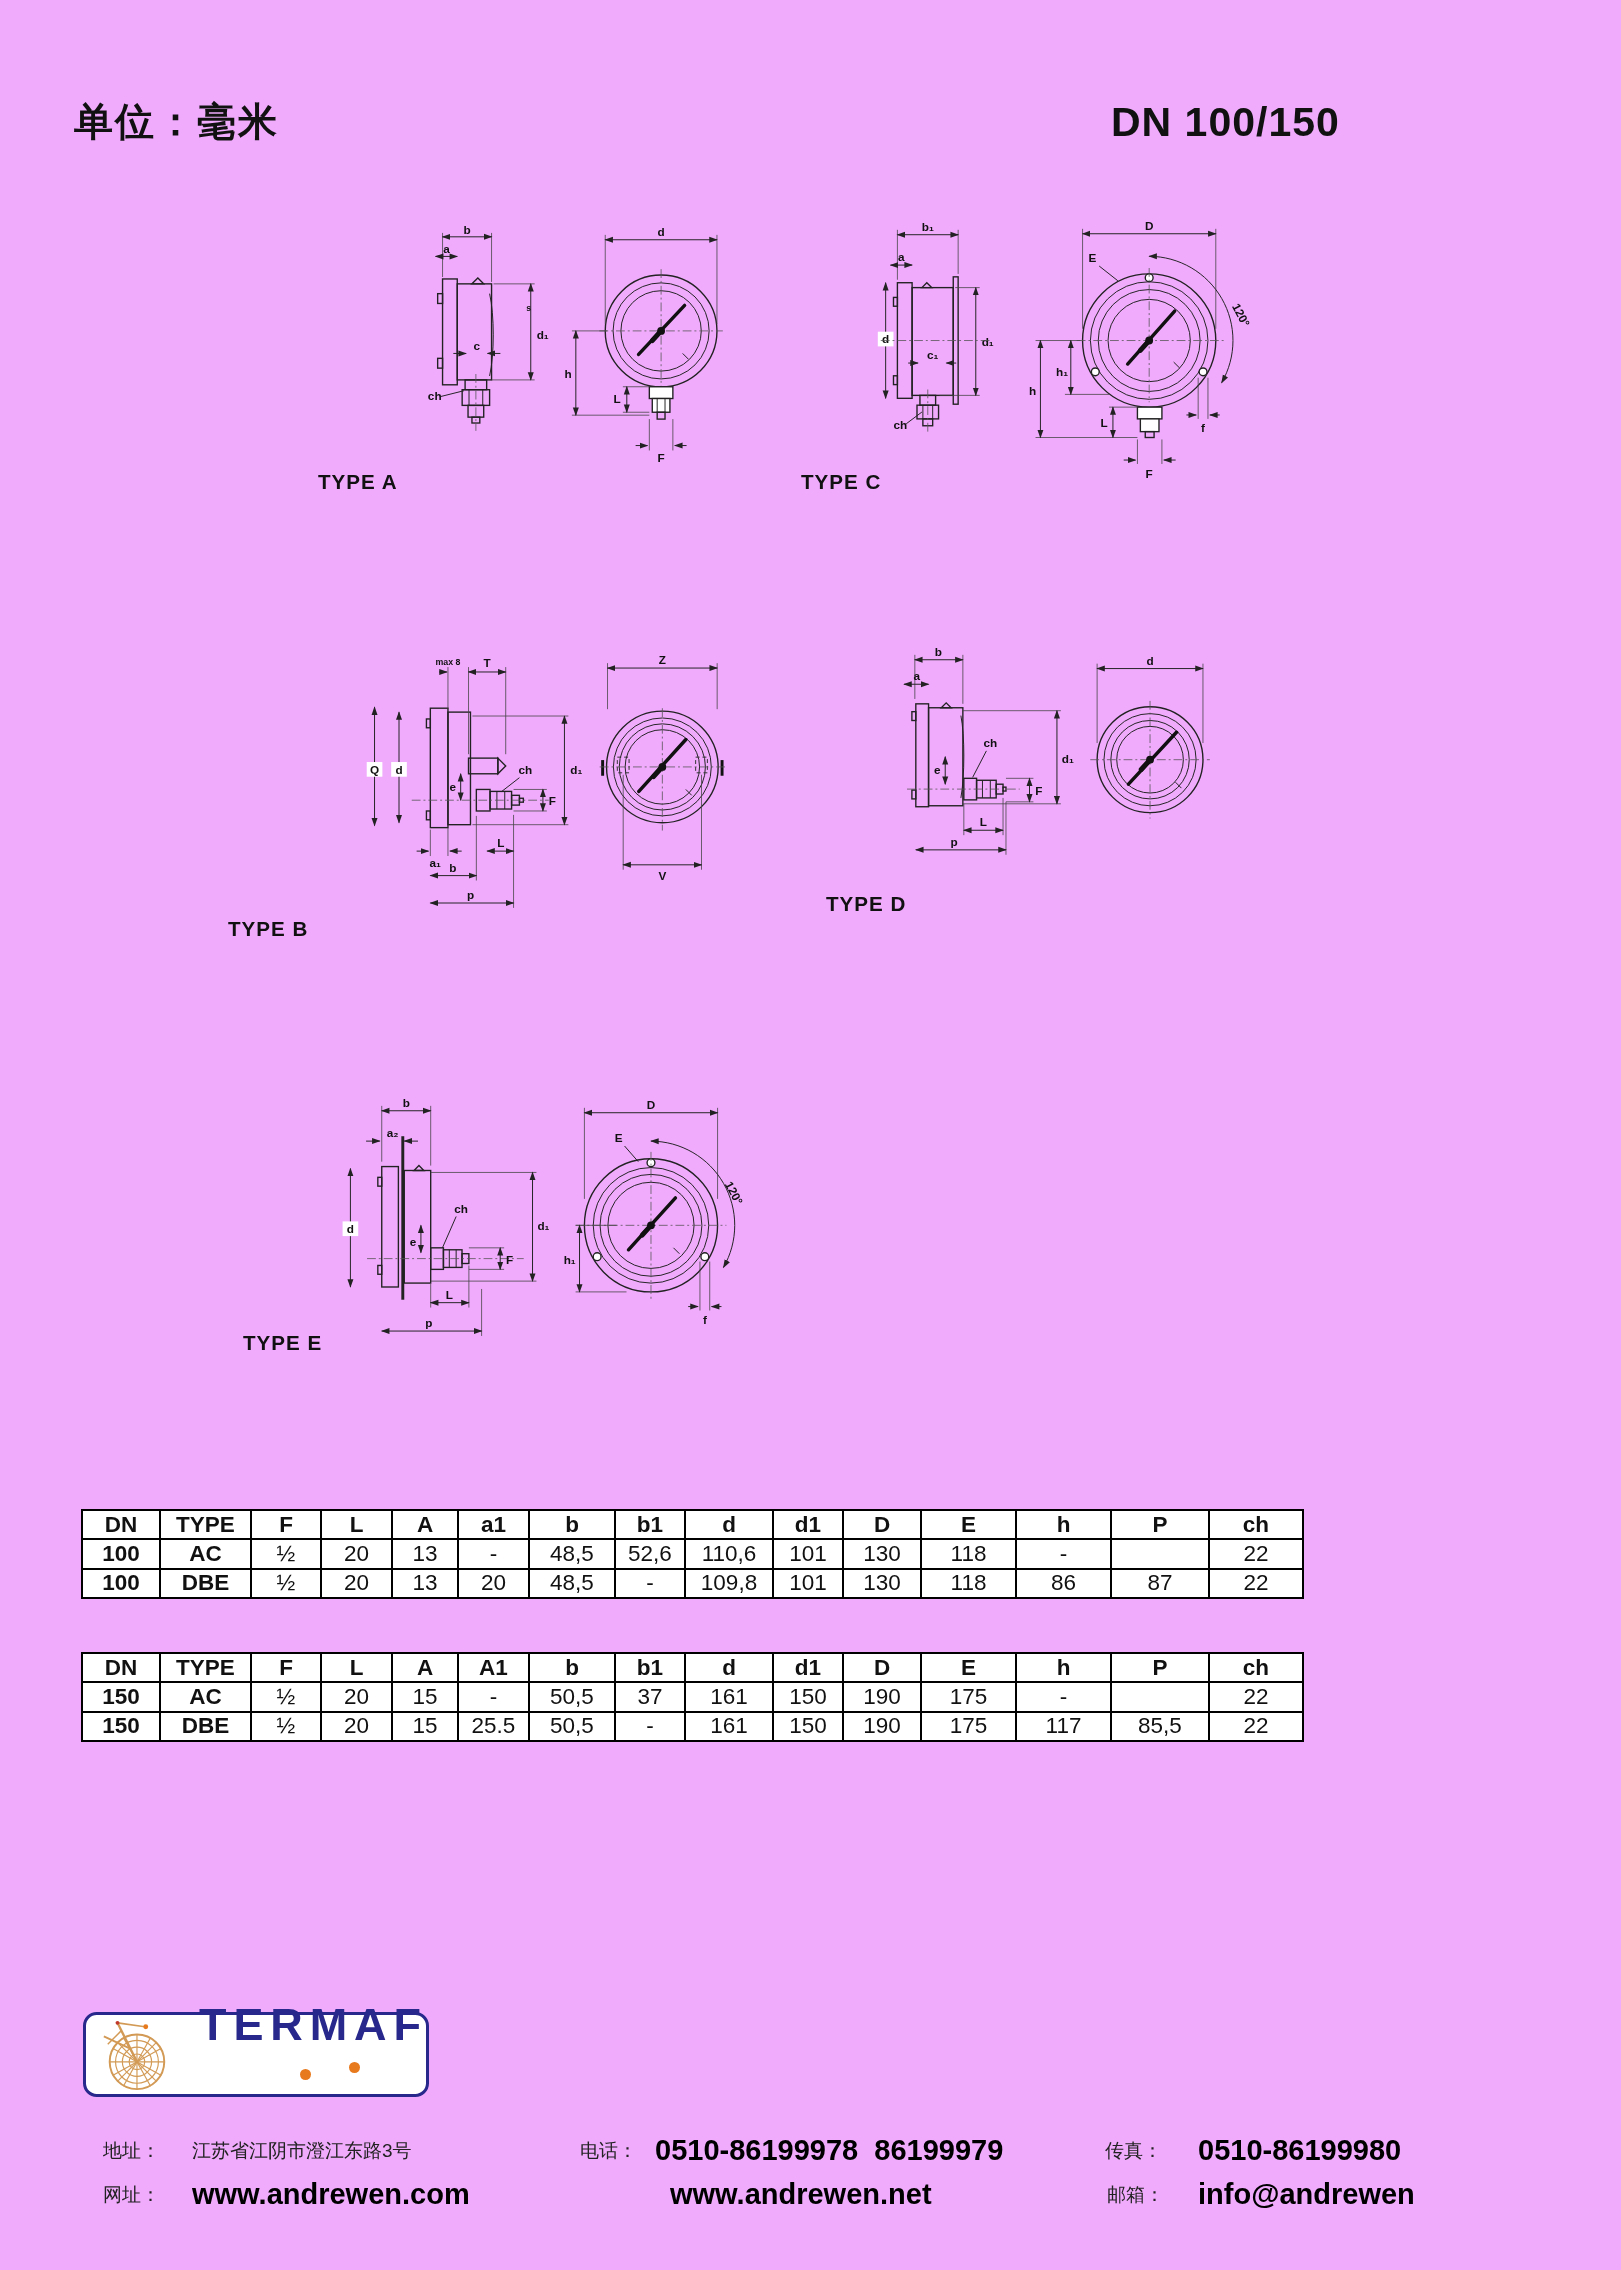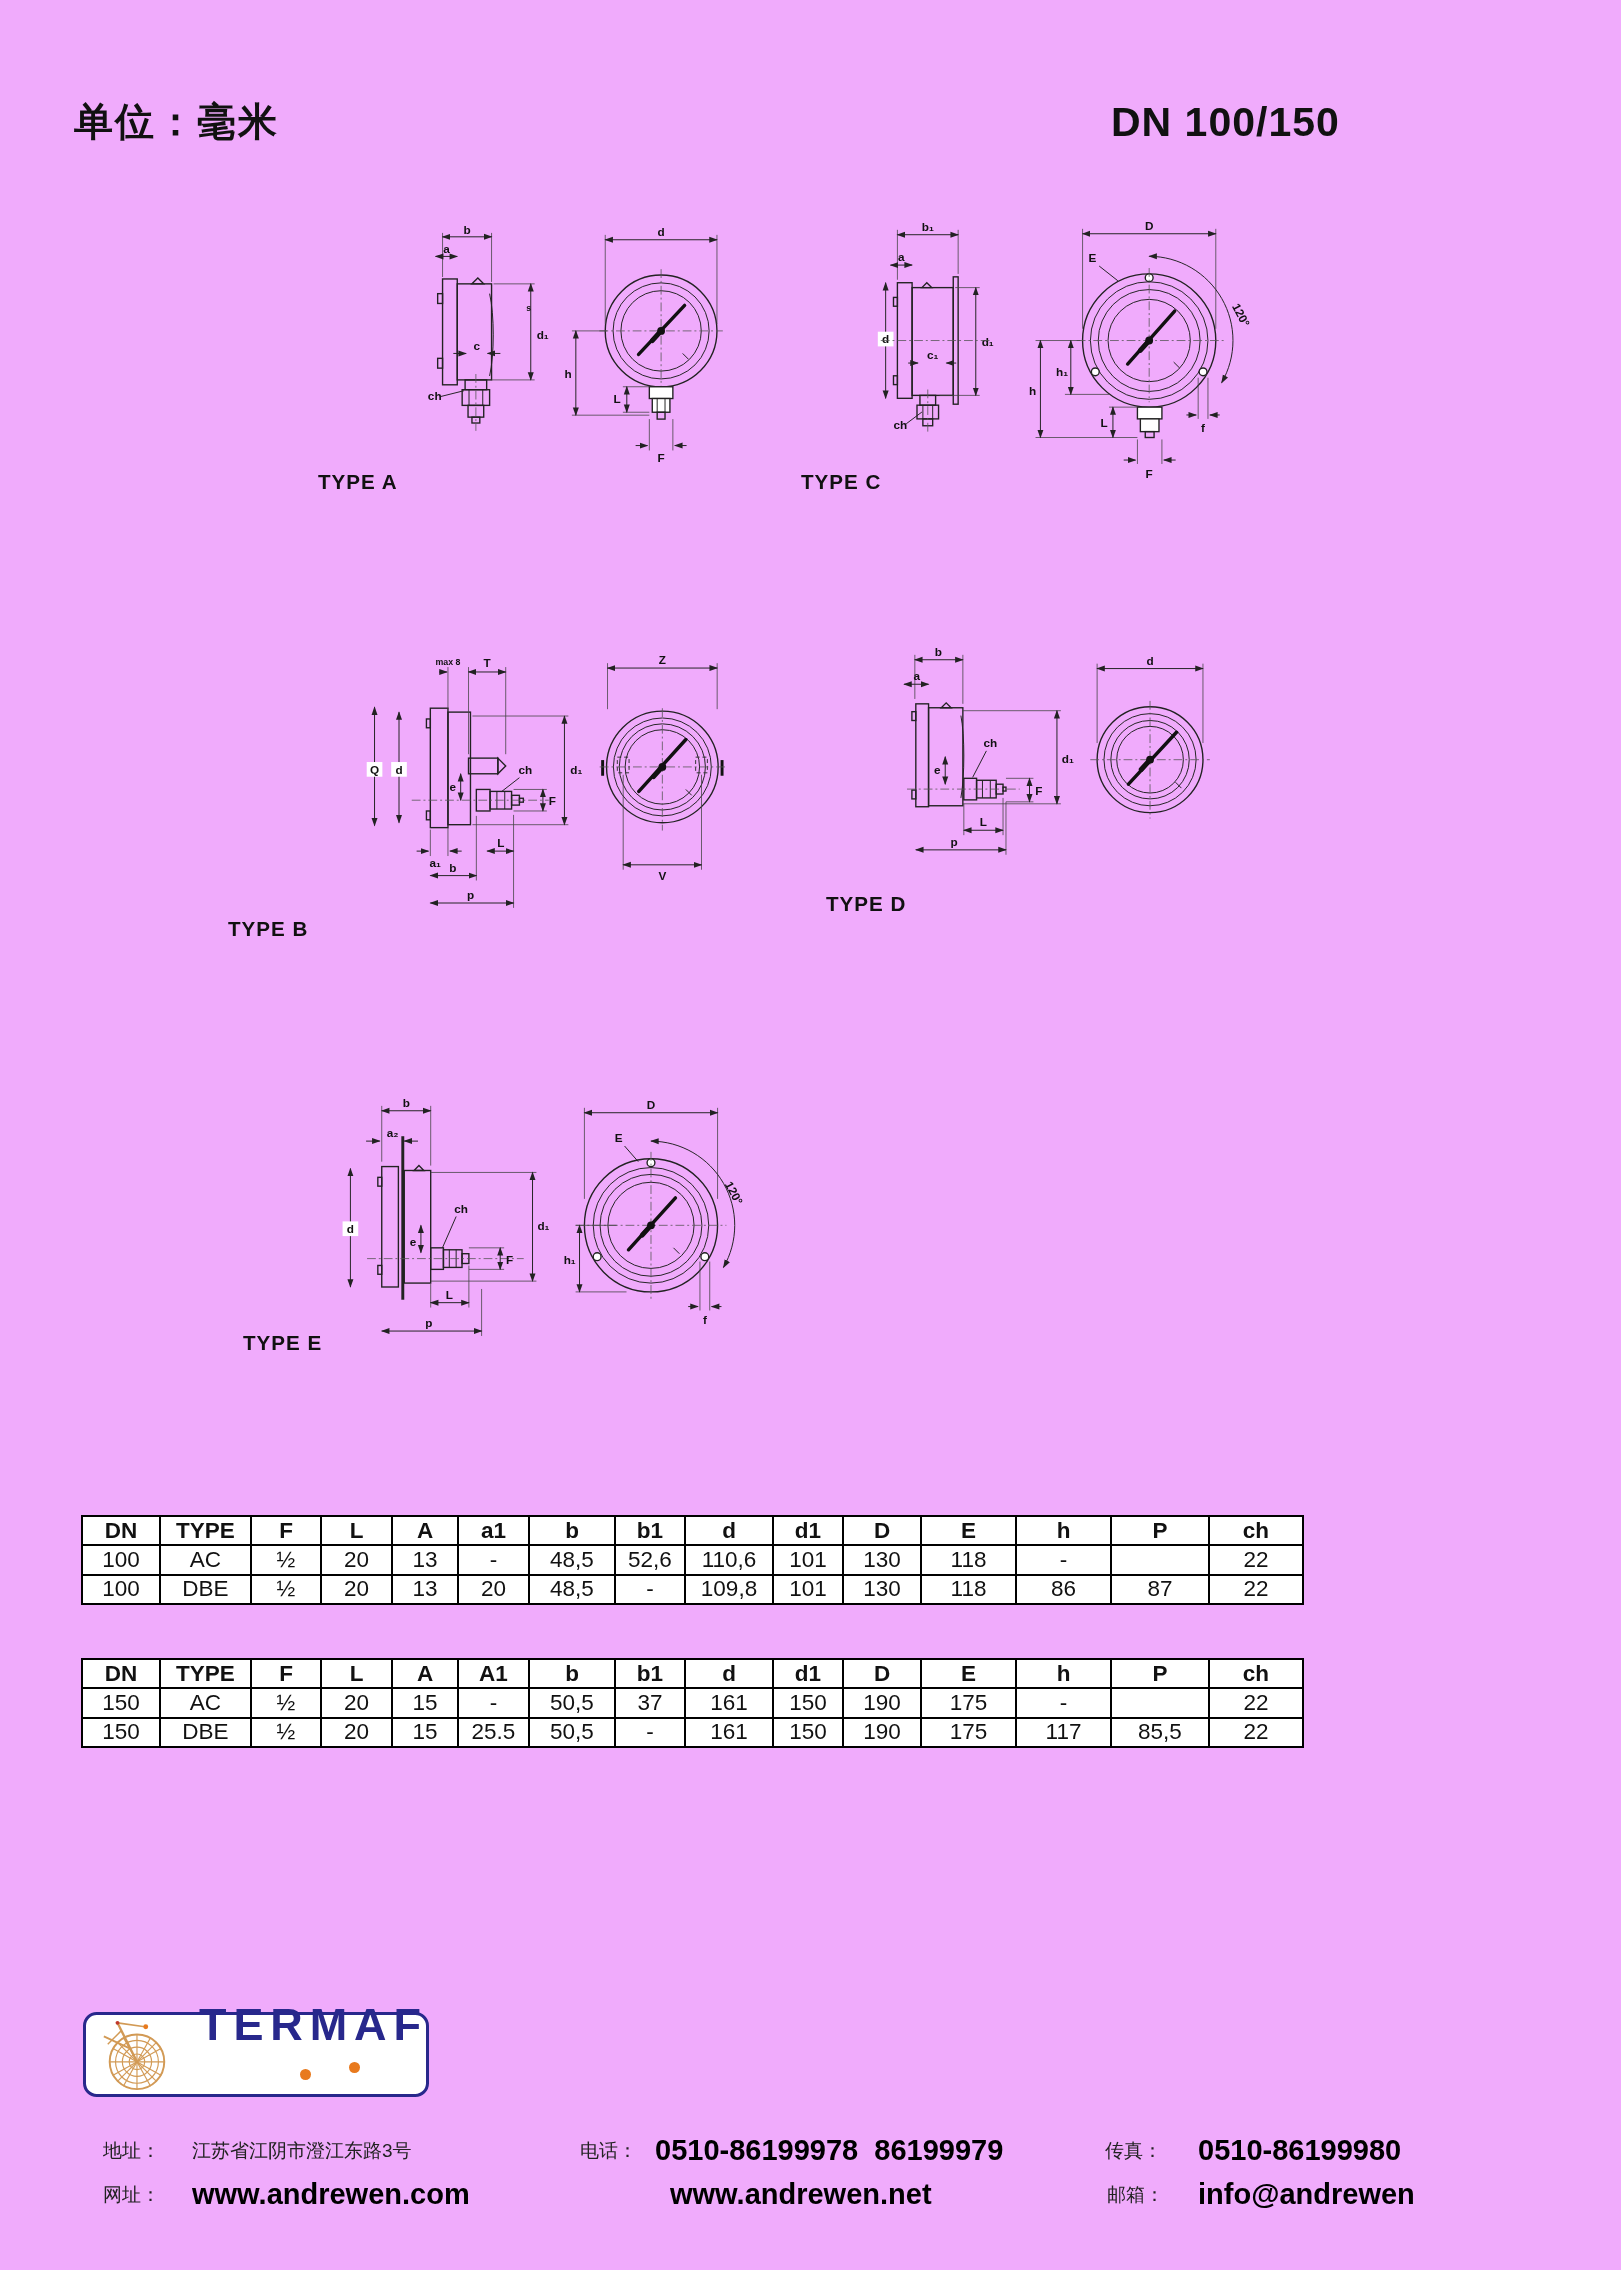--- a/index.html
+++ b/index.html
@@ -20,26 +20,26 @@
   .dsh{stroke:#333;stroke-width:1;fill:none;stroke-dasharray:4 3;}
   .lbl{font-size:12px;font-weight:bold;fill:#111;text-anchor:middle;}
   .lbls{font-size:12px;font-weight:bold;fill:#111;text-anchor:start;}
   .lbl-xs{font-size:9px;font-weight:bold;fill:#111;text-anchor:middle;}
   .needle{stroke:#111;stroke-width:3.5;stroke-linecap:round;}
   .cw{stroke:#111;stroke-width:5;stroke-linecap:round;}
   .wbg{fill:#fff;}
 
   
   .dims-table{border-collapse:collapse;table-layout:fixed;width:1220px;background:#fff;
-              font-size:22.5px;border:2.9px solid #000;margin-top:6px;}
+              font-size:22.5px;border:2.9px solid #000;}
   .dims-table th,.dims-table td{border:2px solid #000;text-align:center;vertical-align:middle;
               padding:0;height:27.4px;overflow:hidden;white-space:nowrap;}
   .dims-table th{font-weight:bold;}
   .dims-table td{font-weight:normal;}
-  .dims-table td.b{font-weight:normal;}
+  .dims-table td.b{font-weight:bold;}
 
   
   .logo-box{left:83px;top:2012px;width:346px;height:85px;border:3.9px solid #28288c;
             border-radius:13.7px;box-sizing:border-box;background:#fff;}
   .logo-text{left:199px;top:1999px;font-size:45px;font-weight:bold;color:#28288c;
              letter-spacing:6.9px;}
   .logo-dot{width:10.8px;height:10.8px;border-radius:50%;background:#e87a1e;}
   .company{left:676px;top:2076px;font-size:37px;font-weight:bold;letter-spacing:10.8px;
            white-space:nowrap;}
   .cn-lab{font-size:19px;font-weight:normal;color:#222;white-space:nowrap;}

